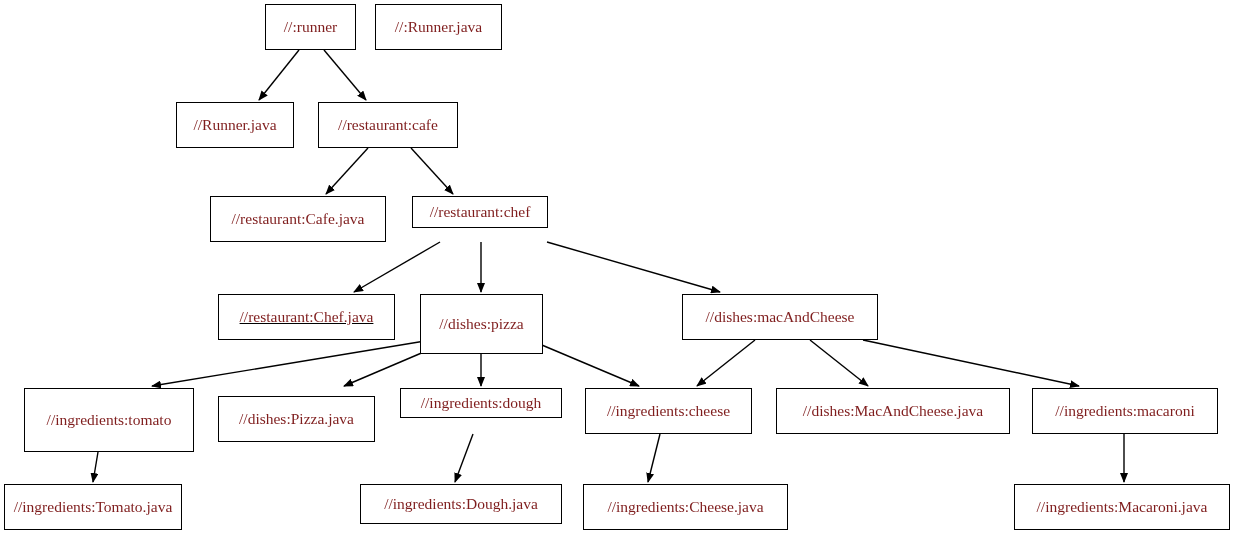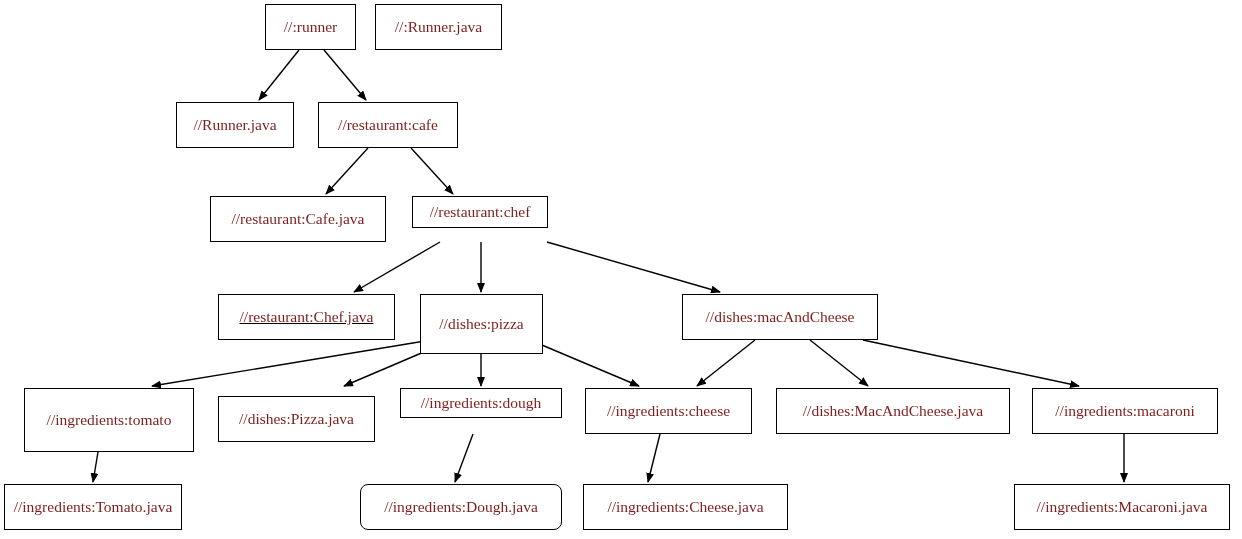--- a/index.html
+++ b/index.html
@@ -114,21 +114,21 @@
       </div>
       <div class="node" style="left: 776px; top: 388px; width: 234px; height: 46px; background: rgb(255, 255, 255); border-color: rgb(0, 0, 0);">
         <span class="node-label">//dishes:MacAndCheese.java</span>
       </div>
       <div class="node" style="left: 1032px; top: 388px; width: 186px; height: 46px; background: rgb(255, 255, 255); border-color: rgb(0, 0, 0);">
         <span class="node-label">//ingredients:macaroni</span>
       </div>
       <div class="node" style="left: 4px; top: 484px; width: 178px; height: 46px; background: rgb(255, 255, 255); border-color: rgb(0, 0, 0);">
         <span class="node-label">//ingredients:Tomato.java</span>
       </div>
-      <div class="node" style="left: 360px; top: 484px; width: 202px; height: 46px; background: rgb(255, 255, 255); border-color: rgb(0, 0, 0); border-radius: 8px;">
+      <div class="node" style="left: 360px; top: 484px; width: 202px; height: 40px; background: rgb(255, 255, 255); border-color: rgb(0, 0, 0);">
         <span class="node-label">//ingredients:Dough.java</span>
       </div>
       <div class="node" style="left: 583px; top: 484px; width: 205px; height: 46px; background: rgb(255, 255, 255); border-color: rgb(0, 0, 0);">
         <span class="node-label">//ingredients:Cheese.java</span>
       </div>
       <div class="node" style="left: 1014px; top: 484px; width: 216px; height: 46px; background: rgb(255, 255, 255); border-color: rgb(0, 0, 0);">
         <span class="node-label">//ingredients:Macaroni.java</span>
       </div>
     </div>
 </div>

